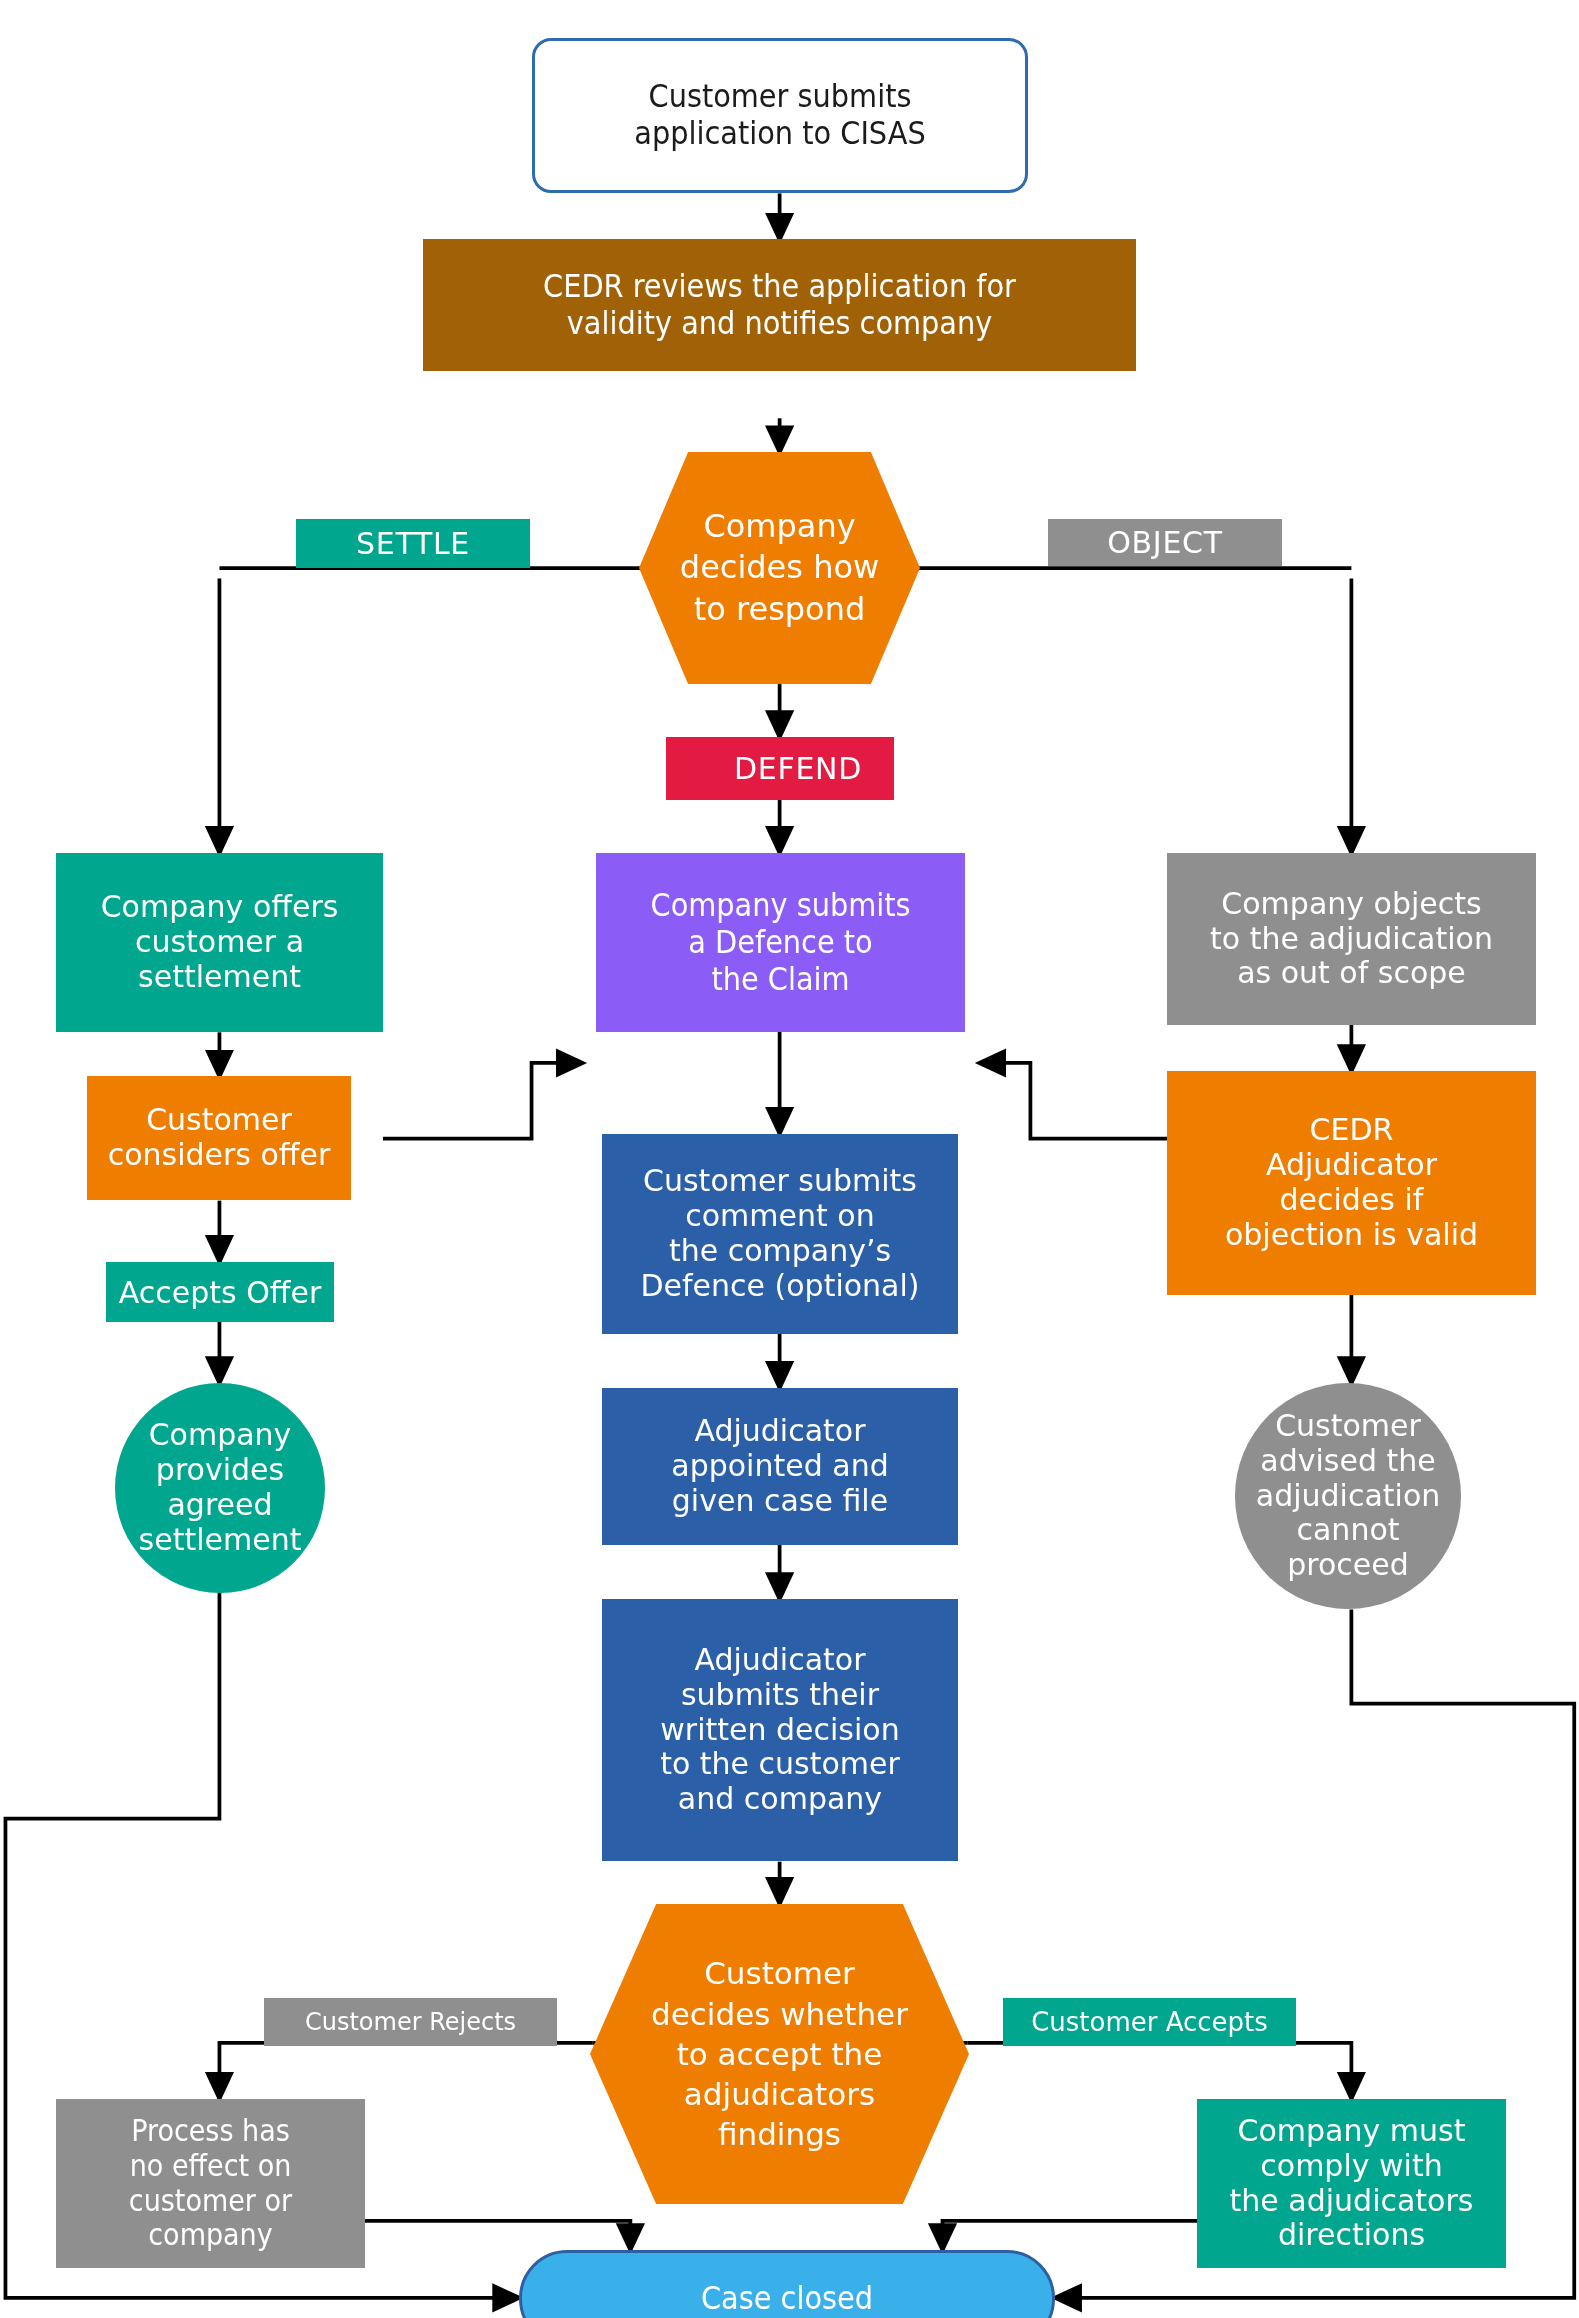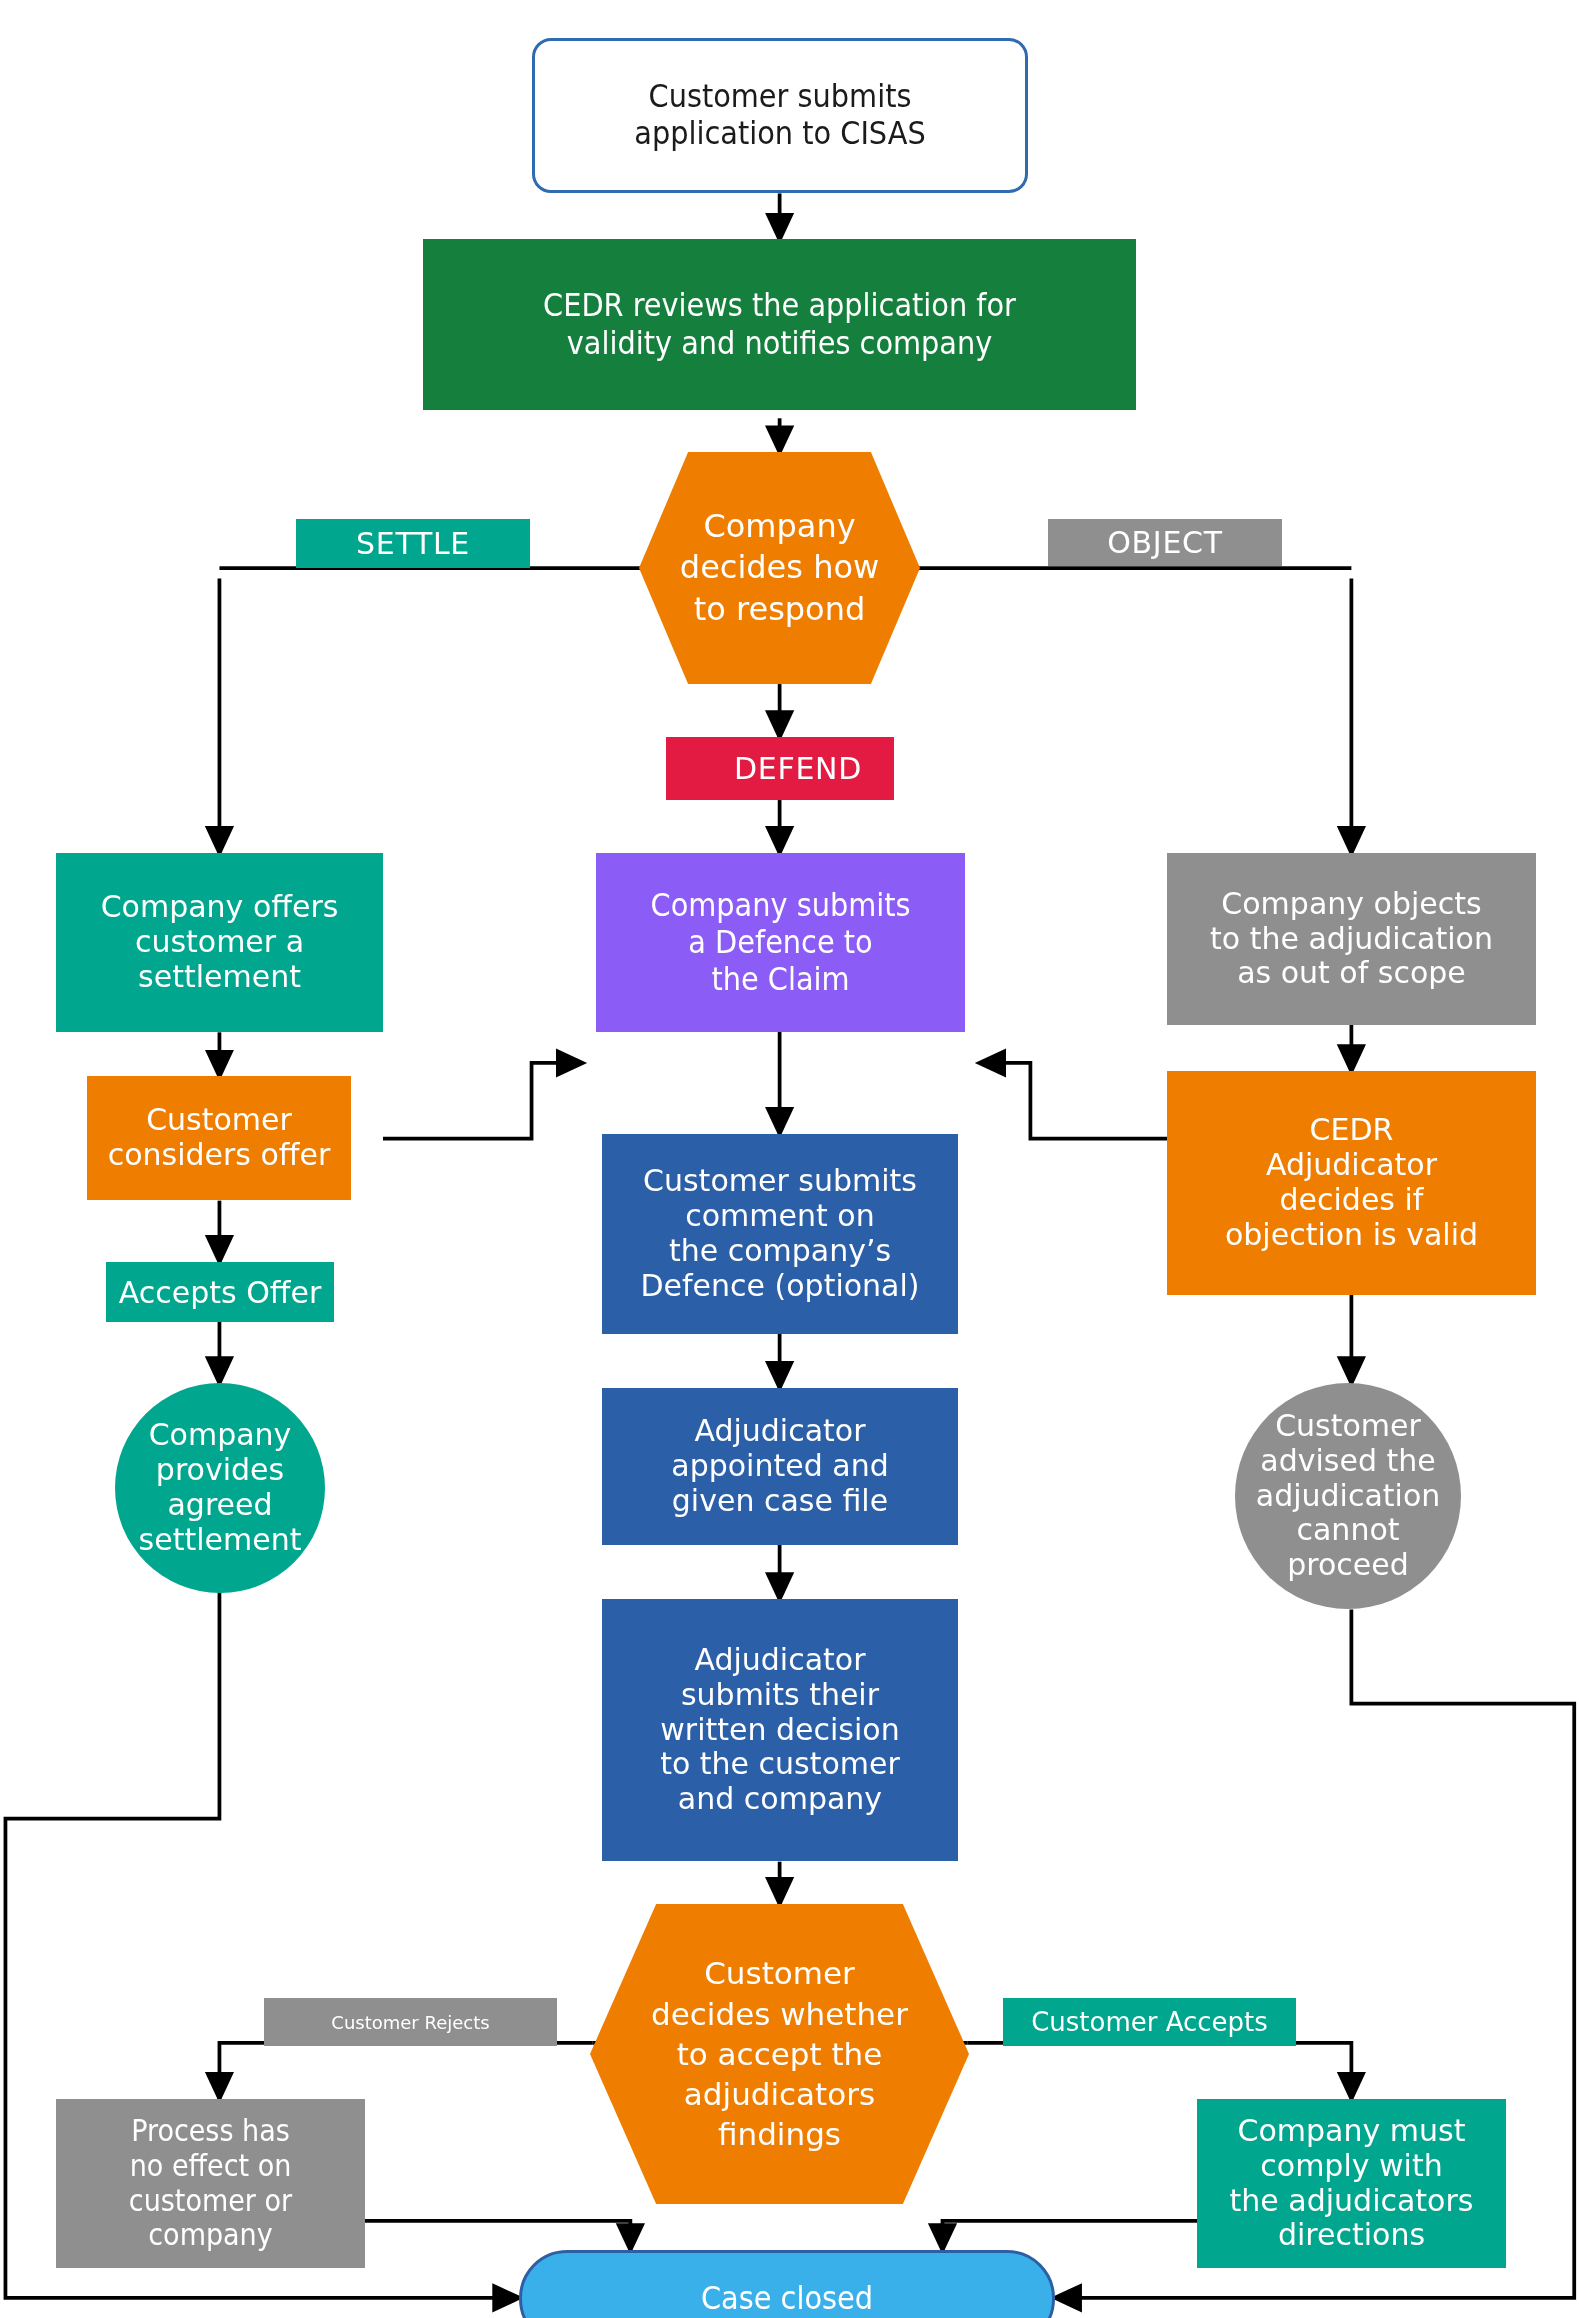--- a/index.html
+++ b/index.html
@@ -81,21 +81,21 @@
       <path d="M1008,2946 L869,2946"></path>
       <path d="M1280,2946 L1420,2946"></path>
     </g>
   </svg>
 
   <div class="node term-start cond" style="left:532px;top:2.7px;width:496px;height:155px;font-size:32px;">
     <span style="white-space:pre-line;">Customer submits
 application to CISAS</span>
   </div>
 
-  <div class="node cond" style="left:423px;top:204px;width:713px;height:171px;background:#15803d;font-size:32px;">
+  <div class="node cond" style="left:423px;top:204px;width:713px;height:132px;background:#a16207;font-size:32px;">
     <span style="white-space:pre-line;">CEDR reviews the application for
 validity and notifies company</span>
   </div>
 
   <div class="hexwrap" style="left:639px;top:417px;width:281px;height:232px;">
     <svg viewBox="0 0 412 340" style="position:absolute;left:0;top:0;width:281px;height:232px;">
       <polygon points="72,0 340,0 412,170 340,340 72,340 0,170" fill="#ef7d00"></polygon>
     </svg>
     <div class="hextext cond" style="font-size: 32px; white-space: pre-line;">Company
 decides how
@@ -188,21 +188,21 @@
     <svg viewBox="0 0 556 440" style="position:absolute;left:0;top:0;width:379px;height:300px;">
       <polygon points="97,0 459,0 556,220 459,440 97,440 0,220" fill="#ef7d00"></polygon>
     </svg>
     <div class="hextext cond" style="font-size: 31px; white-space: pre-line;">Customer
 decides whether
 to accept the
 adjudicators
 findings</div>
   </div>
 
-  <div class="lbl cond" style="left:264px;top:1963px;width:293px;height:48px;background:#8f8f8f;font-size:18px;">
+  <div class="lbl cond" style="left:264px;top:1963px;width:293px;height:48px;background:#8f8f8f;font-size:24px;">
     <span>Customer Rejects</span>
   </div>
 
   <div class="lbl cond" style="left:1003px;top:1963px;width:293px;height:48px;background:#00a78e;font-size:26px;">
     <span>Customer Accepts</span>
   </div>
 
   <div class="node cond" style="left:56px;top:2064px;width:309px;height:169px;background:#8f8f8f;font-size:30px;">
     <span style="white-space:pre-line;">Process has
 no effect on

